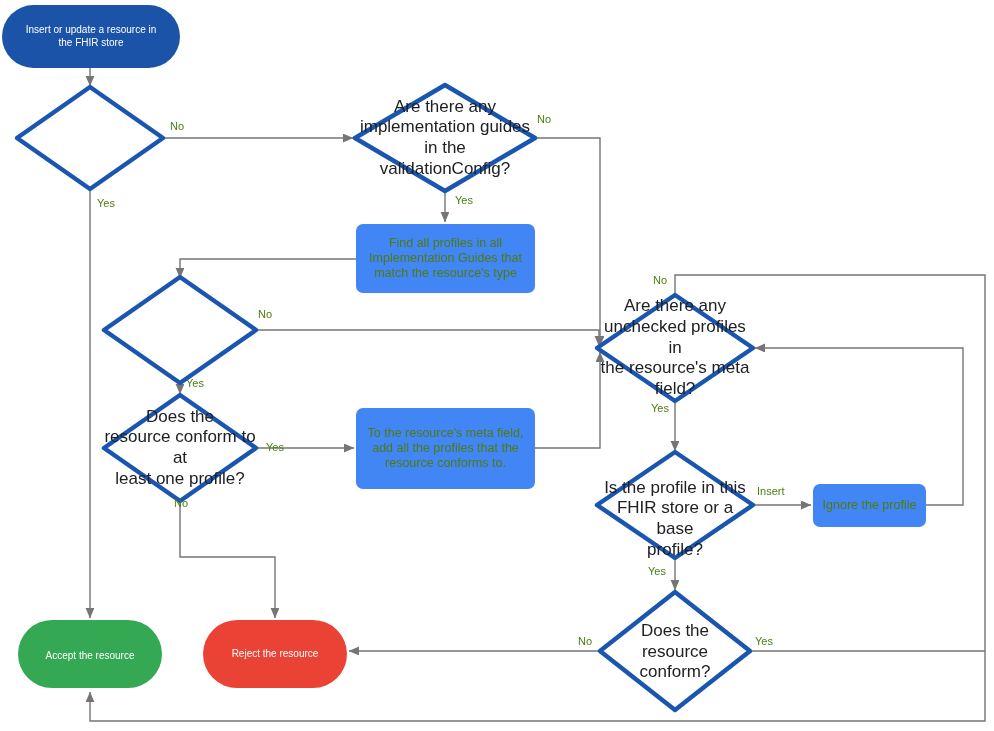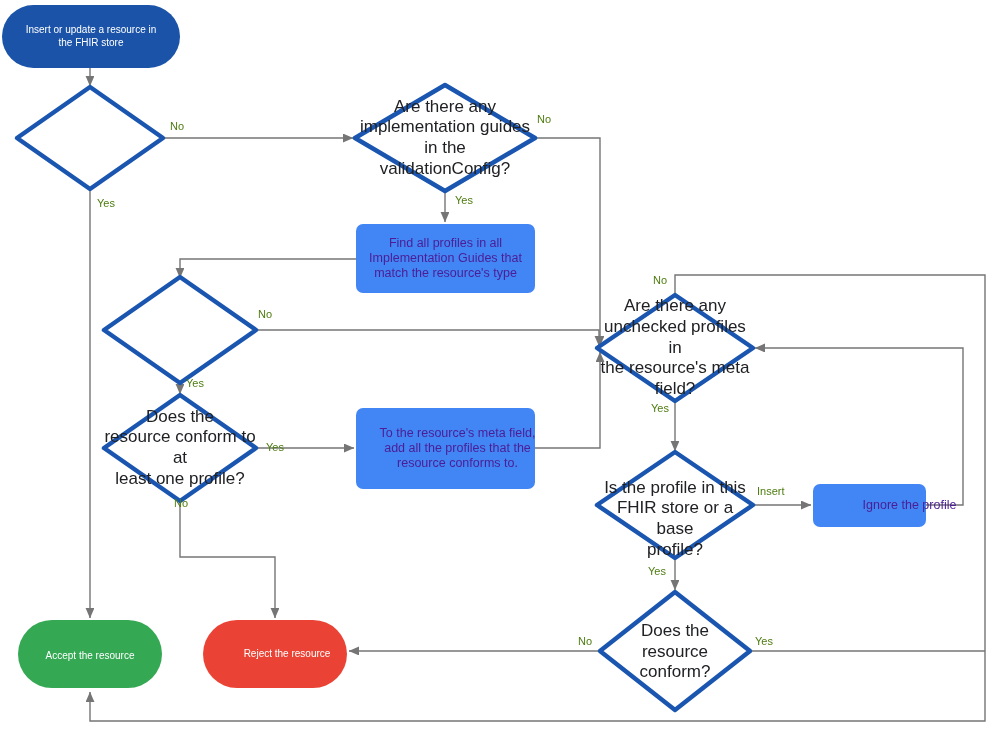--- a/index.html
+++ b/index.html
@@ -33,21 +33,21 @@
     text-align: center;
     pointer-events: none;
     white-space: pre-line;
     line-height: 1.22;
   }
   .terminator-label {
     color: #ffffff;
     font-size: 10px;
   }
   .process-label {
-    color: #4c1d95;
+    color: #4d7c0f;
     font-size: 12.5px;
   }
   .decision-label {
     color: #202124;
     font-size: 17px;
   }
   .edge-label {
     position: absolute;
     color: #4d7c0f;
     font-size: 11px;
@@ -132,41 +132,41 @@
 
   <div class="node-label process-label" style="left:356px; top:224px; width:179px; height:69px;">Find all profiles in all
 Implementation Guides that
 match the resource's type</div>
 
 
   <div class="node-label decision-label" style="left:100px; top:420px; width:160px; height:56px;">Does the
 resource conform to at
 least one profile?</div>
 
-  <div class="node-label process-label" style="left:356px; top:408px; width:179px; height:81px;padding-left:12px;">To the resource's meta field,
+  <div class="node-label process-label" style="left:356px; top:408px; width:179px; height:81px;">To the resource's meta field,
 add all the profiles that the
 resource conforms to.</div>
 
   <div class="node-label decision-label" style="left:597px; top:312px; width:156px; height:72px;">Are there any
 unchecked profiles in
 the resource's meta
 field?</div>
 
   <div class="node-label decision-label" style="left:597px; top:491px; width:156px; height:56px;">Is the profile in this
 FHIR store or a base
 profile?</div>
 
-  <div class="node-label process-label" style="left:813px; top:484px; width:113px; height:43px;margin-left:40px;">Ignore the profile</div>
+  <div class="node-label process-label" style="left:813px; top:484px; width:113px; height:43px;">Ignore the profile</div>
 
   <div class="node-label decision-label" style="left:605px; top:632px; width:140px; height:40px;">Does the
 resource conform?</div>
 
   <div class="node-label terminator-label" style="left:18px; top:620px; width:144px; height:72px;">Accept the resource</div>
 
-  <div class="node-label terminator-label" style="left:215px; top:620px; width:144px; height:68px;">Reject the resource</div>
+  <div class="node-label terminator-label" style="left:203px; top:620px; width:144px; height:68px;">Reject the resource</div>
 
   <div class="edge-label" style="left:170px; top:120px;">No</div>
   <div class="edge-label" style="left:97px; top:197px;">Yes</div>
   <div class="edge-label" style="left:537px; top:113px;">No</div>
   <div class="edge-label" style="left:455px; top:194px;">Yes</div>
   <div class="edge-label" style="left:258px; top:308px;">No</div>
   <div class="edge-label" style="left:186px; top:377px;">Yes</div>
   <div class="edge-label" style="left:266px; top:441px;">Yes</div>
   <div class="edge-label" style="left:174px; top:497px;">No</div>
   <div class="edge-label" style="left:653px; top:274px;">No</div>

